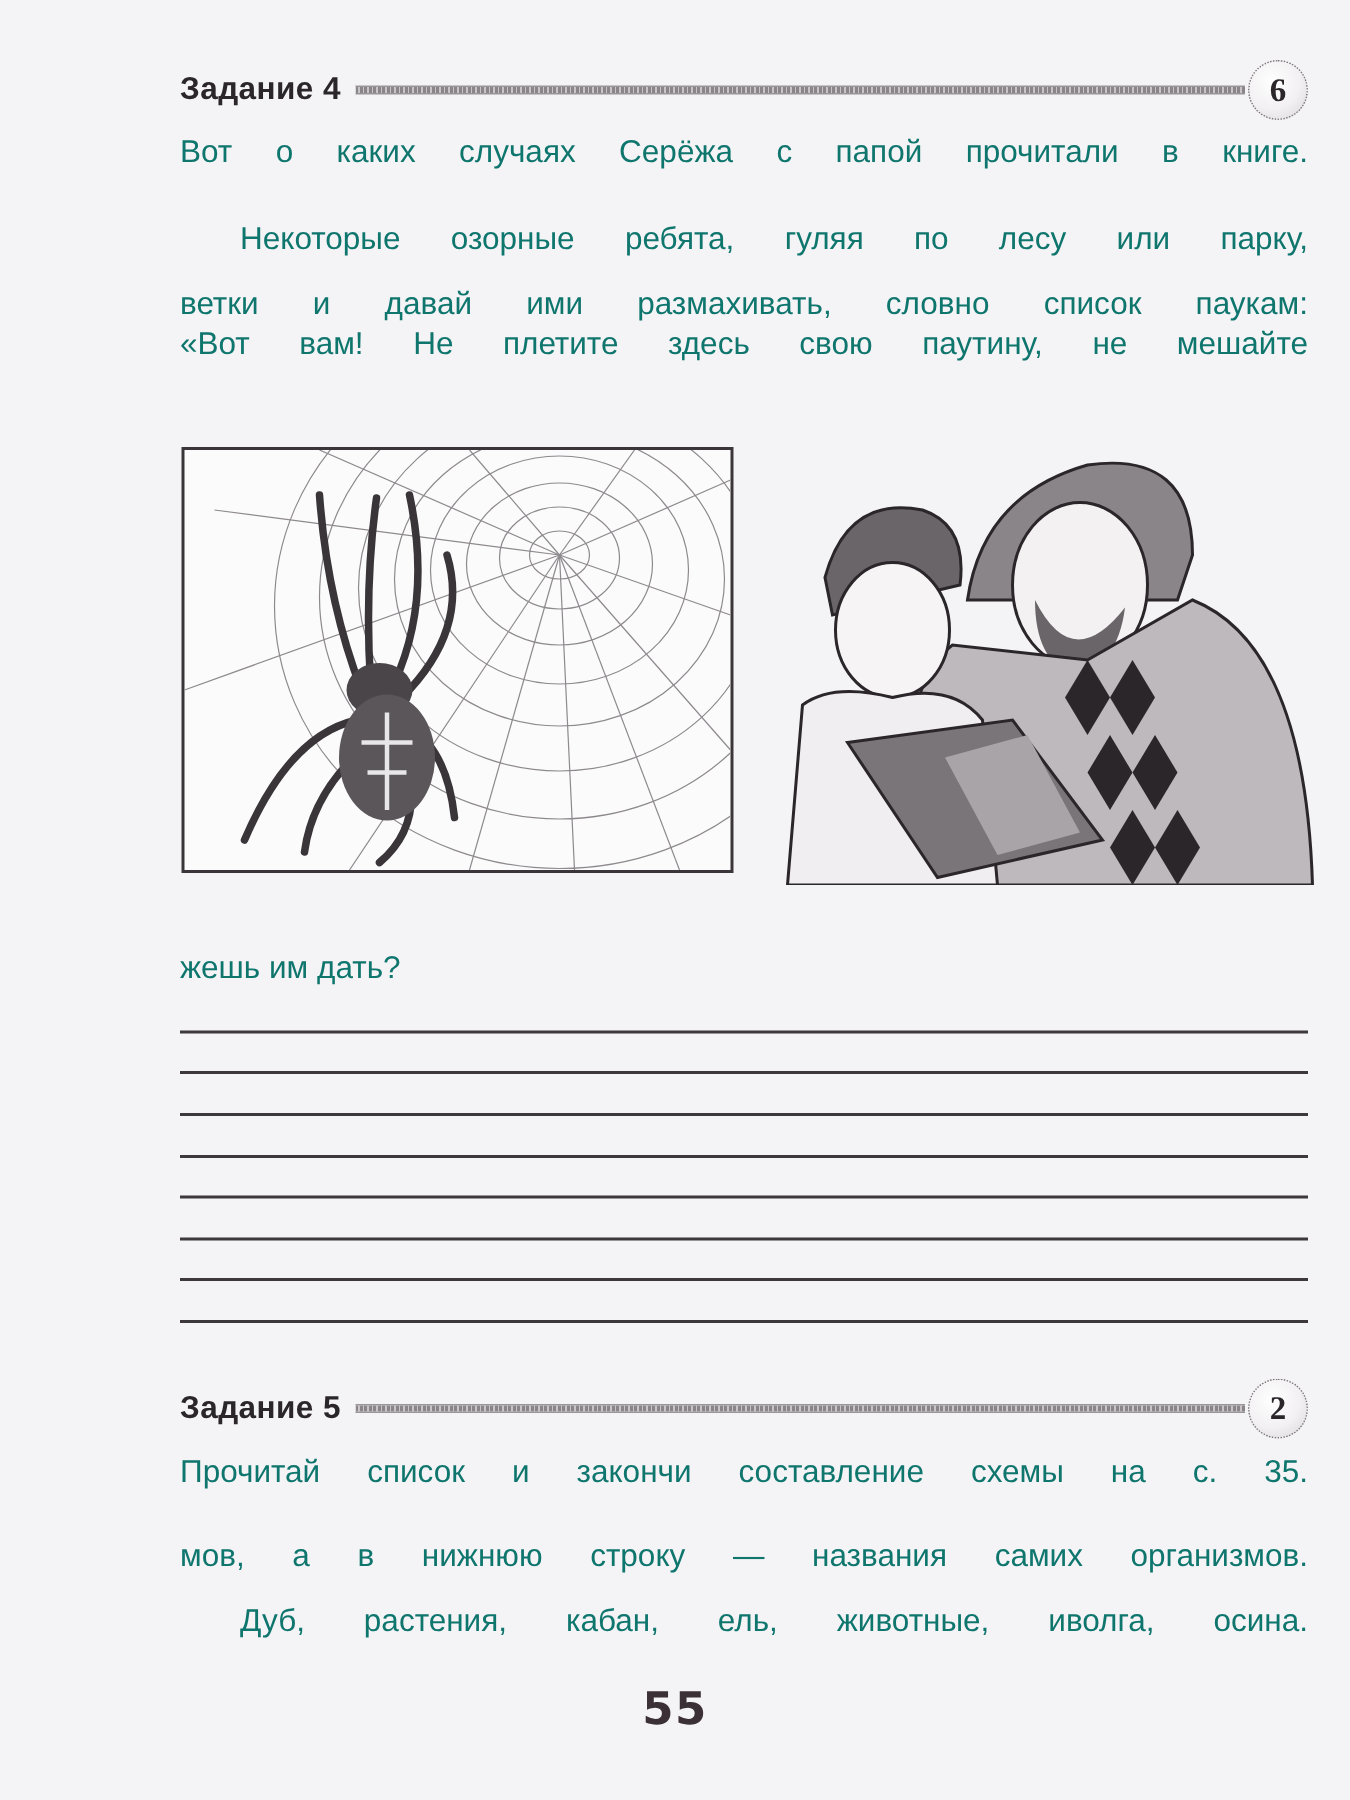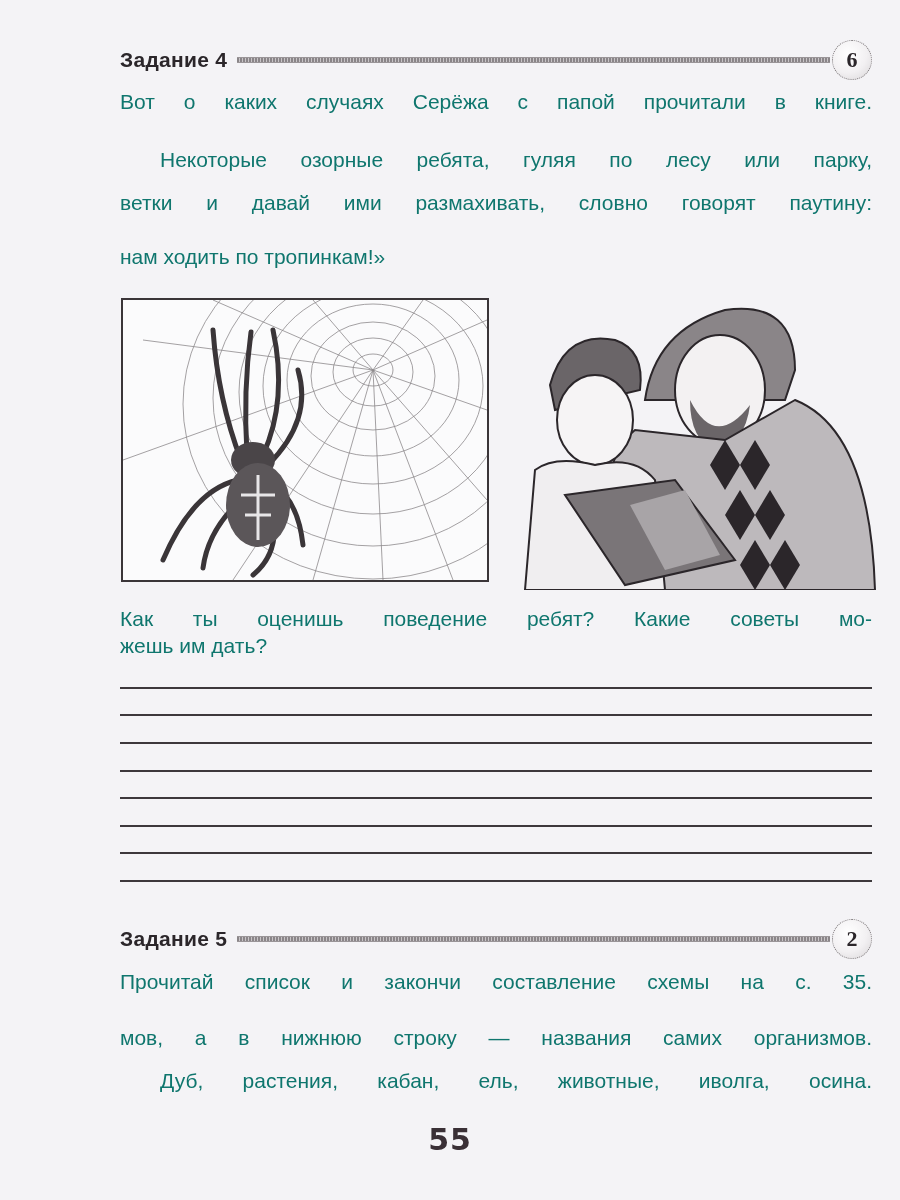--- a/index.html
+++ b/index.html
@@ -65,22 +65,22 @@
 
   <div class="task-header" style="top:40px;">
     <span class="task-title">Задание 4</span>
     <span class="task-rule"></span>
     <span class="points-badge">6</span>
   </div>
 
   <div class="text-line" style="top:88px;">Вот о каких случаях Серёжа с папой прочитали в книге.</div>
 
   <div class="text-line indent" style="top:146px;">Некоторые озорные ребята, гуляя по лесу или парку,</div>
-  <div class="text-line" style="top:189px;">ветки и давай ими размахивать, словно говорят паутину:</div>
-  <div class="text-line last" style="top:243px;">нам ходить по тропинкам!»</div>
+  <div class="text-line" style="top:189px;">ветки и давай ими размахивать, словно список паукам:</div>
+  <div class="text-line" style="top:216px;">«Вот вам! Не плетите здесь свою паутину, не мешайте</div>
 
   <div class="figure-spider">
     <svg width="364" height="280" viewBox="0 0 364 280">
       <g stroke="#8d898c" stroke-width="0.8" fill="none">
         <line x1="250" y1="70" x2="0" y2="160"></line>
         <line x1="250" y1="70" x2="20" y2="40"></line>
         <line x1="250" y1="70" x2="90" y2="0"></line>
         <line x1="250" y1="70" x2="190" y2="0"></line>
         <line x1="250" y1="70" x2="300" y2="0"></line>
         <line x1="250" y1="70" x2="364" y2="20"></line>
@@ -130,21 +130,20 @@
         <path d="M290 250 L305 275 L290 300 L275 275 Z"></path>
       </g>
       <path d="M55 95 Q70 40 120 50 Q150 60 145 100 L60 120 Z" fill="#6a6568" stroke="#2b262a" stroke-width="2"></path>
       <ellipse cx="100" cy="130" rx="38" ry="45" fill="#f6f4f5" stroke="#2b262a" stroke-width="2"></ellipse>
       <path d="M40 180 Q60 165 100 175 Q140 165 160 190 L170 300 L30 300 Z" fill="#f0eef0" stroke="#2b262a" stroke-width="2"></path>
       <path d="M70 205 L180 190 L240 270 L130 295 Z" fill="#7a7578" stroke="#2b262a" stroke-width="2"></path>
       <path d="M135 215 L190 200 L225 265 L170 280 Z" fill="#a8a4a7"></path>
     </svg>
   </div>
 
-  <div class="text-line" style="top:605px;">Как ты оценишь поведение ребят? Какие советы мо-</div>
   <div class="text-line last" style="top:632px;">жешь им дать?</div>
 
   <div class="answer-line" style="top:687px;"></div>
   <div class="answer-line" style="top:714px;"></div>
   <div class="answer-line" style="top:742px;"></div>
   <div class="answer-line" style="top:770px;"></div>
   <div class="answer-line" style="top:797px;"></div>
   <div class="answer-line" style="top:825px;"></div>
   <div class="answer-line" style="top:852px;"></div>
   <div class="answer-line" style="top:880px;"></div>

